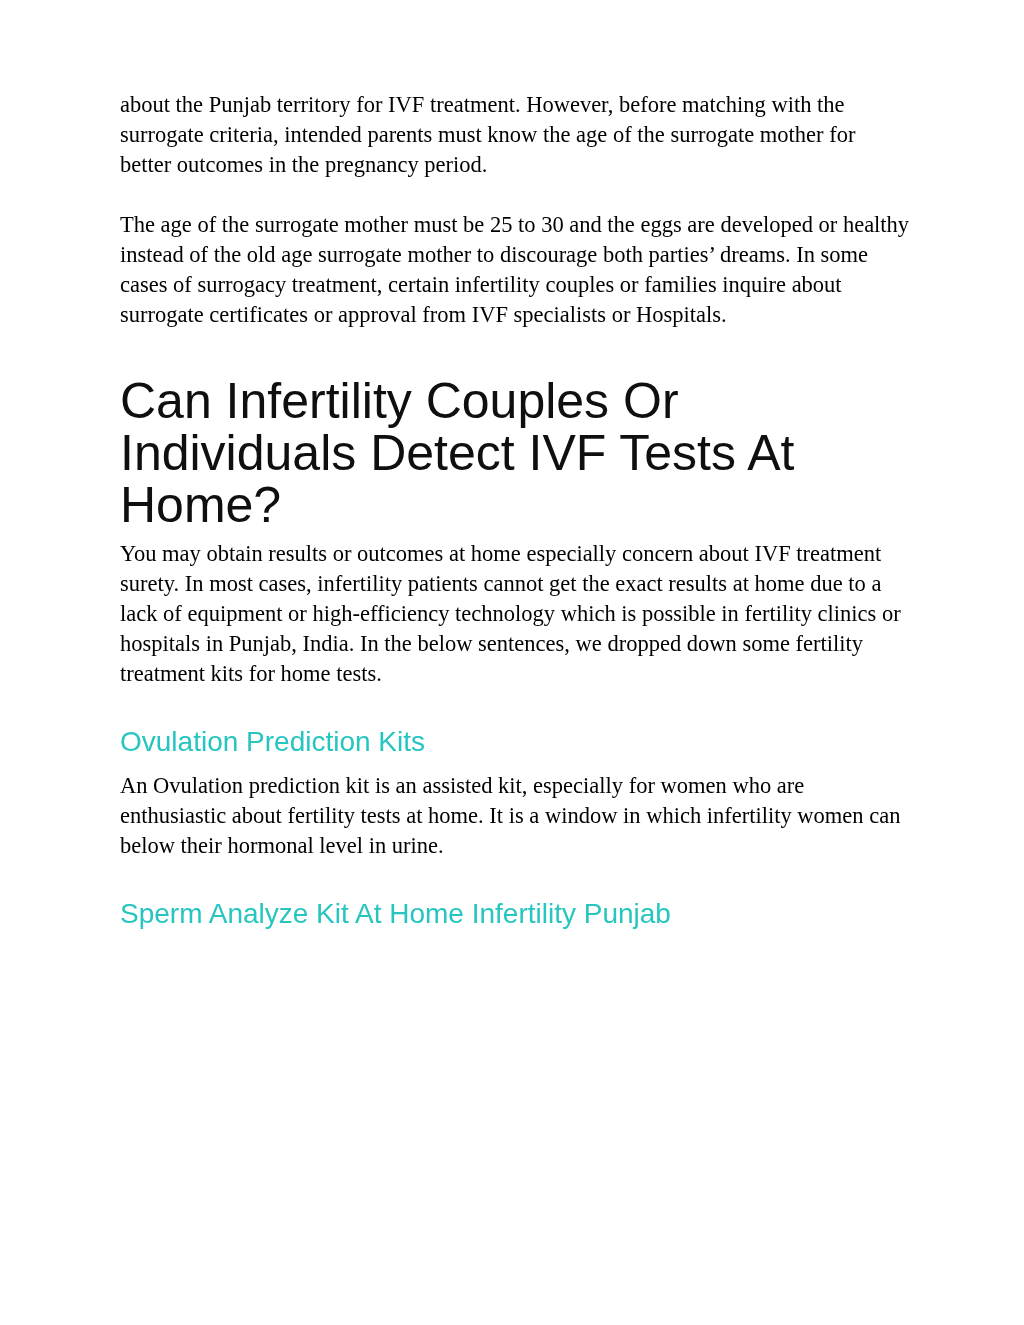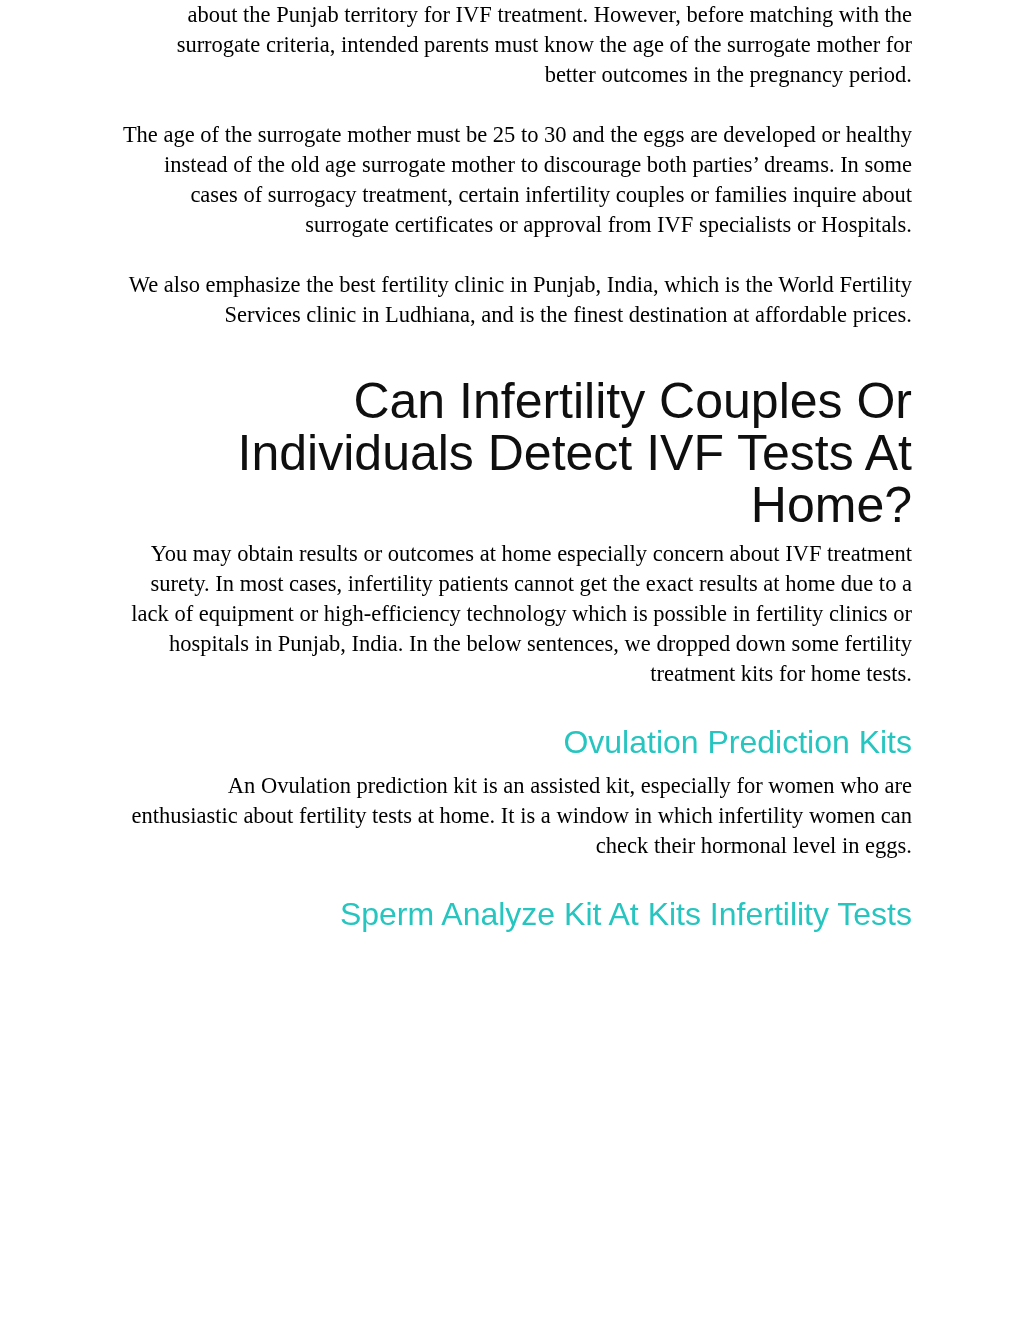--- a/index.html
+++ b/index.html
@@ -10,59 +10,58 @@
   body {
     width: 1024px;
     height: 1325px;
     overflow: hidden;
     position: relative;
   }
   .page {
     box-sizing: border-box;
     width: 792px;
     margin-left: 120px;
-    text-align: right;
+    padding-top: 90px;
   }
   .body-text {
     font-family: "Liberation Serif", "DejaVu Serif", serif;
     font-size: 22.5px;
     line-height: 30px;
     color: var(--text-color, #000000);
     margin: 0 0 30px 0;
   }
   .heading-1 {
     font-family: "Liberation Sans", "DejaVu Sans", sans-serif;
     font-weight: 400;
     font-size: 50px;
     line-height: 52px;
     color: var(--heading-color, #0f0f0f);
     margin: 45px 0 8px 0;
   }
   .heading-2 {
     font-family: "Liberation Sans", "DejaVu Sans", sans-serif;
     font-weight: 400;
-    font-size: 32px;
+    font-size: 28px;
     line-height: 34px;
     color: var(--accent-color, #26c5bf);
     margin: 36px 0 12px 0;
   }
 </style>
 </head>
 <body>
 
 <main class="page">
   <p class="body-text">about the Punjab territory for IVF treatment. However, before matching with the surrogate criteria, intended parents must know the age of the surrogate mother for better outcomes in the pregnancy period.</p>
 
   <p class="body-text">The age of the surrogate mother must be 25 to 30 and the eggs are developed or healthy instead of the old age surrogate mother to discourage both parties’ dreams. In some cases of surrogacy treatment, certain infertility couples or families inquire about surrogate certificates or approval from IVF specialists or Hospitals.</p>
 
-  <p class="body-text">We also emphasize the best fertility clinic in Punjab, India, which is the World Fertility Services clinic in Ludhiana, and is the finest destination at affordable prices.</p>
 
   <h1 class="heading-1">Can Infertility Couples Or Individuals Detect IVF Tests At Home?</h1>
 
   <p class="body-text">You may obtain results or outcomes at home especially concern about IVF treatment surety. In most cases, infertility patients cannot get the exact results at home due to a lack of equipment or high-efficiency technology which is possible in fertility clinics or hospitals in Punjab, India. In the below sentences, we dropped down some fertility treatment kits for home tests.</p>
 
   <h2 class="heading-2">Ovulation Prediction Kits</h2>
 
-  <p class="body-text">An Ovulation prediction kit is an assisted kit, especially for women who are enthusiastic about fertility tests at home. It is a window in which infertility women can check their hormonal level in eggs.</p>
+  <p class="body-text">An Ovulation prediction kit is an assisted kit, especially for women who are enthusiastic about fertility tests at home. It is a window in which infertility women can below their hormonal level in urine.</p>
 
-  <h2 class="heading-2">Sperm Analyze Kit At Kits Infertility Tests</h2>
+  <h2 class="heading-2">Sperm Analyze Kit At Home Infertility Punjab</h2>
 
 </main>
 
 </body></html>

